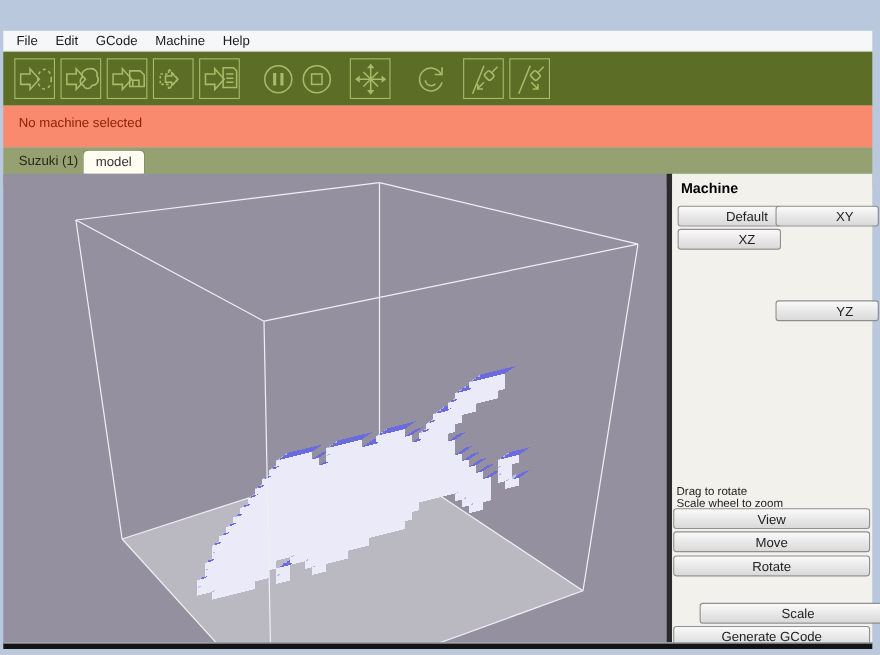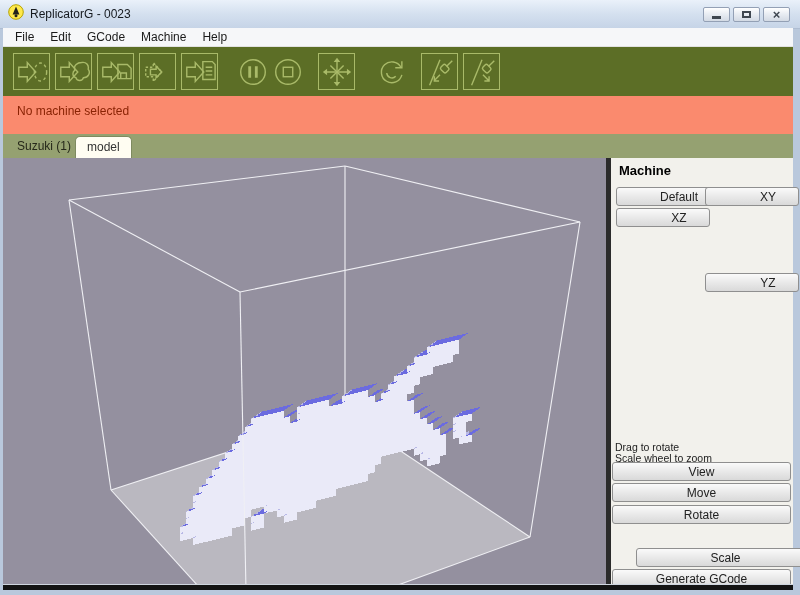--- a/index.html
+++ b/index.html
@@ -122,41 +122,20 @@
       <path d="M7 32 L18 5"></path>
       <path d="M31 6 l-6 6"></path>
       <rect x="19" y="11" width="8" height="7" rx="2" transform="rotate(45 23 14.5)"></rect>
       <path d="M19 21 l6 6 M25.5 22.5 v5 h-5"></path>
     </symbol>
   </defs>
 </svg>
 
 <div id="window">
 
-  <div id="titlebar">
-    <span id="app-icon">
-      <svg width="16" height="16" viewBox="0 0 16 16">
-        <circle cx="8" cy="8" r="7.3" fill="#ffe94b" stroke="#b7a400" stroke-width="1"></circle>
-        <path d="M8 2.6 L11.4 10.6 H4.6 z" fill="#23231c"></path>
-        <circle cx="8" cy="11.8" r="1.5" fill="#23231c"></circle>
-      </svg>
-    </span>
-    <span id="title-text">ReplicatorG - 0023</span>
-    <div id="win-controls">
-      <div class="wc">
-          <div class="g-min"></div>
-        </div>
-      <div class="wc">
-          <div class="g-max"></div>
-        </div>
-      <div class="wc">
-          <span class="g-close">×</span>
-        </div>
-    </div>
-  </div>
 
   <div id="menubar">
     <span class="menu-item">File</span>
     <span class="menu-item">Edit</span>
     <span class="menu-item">GCode</span>
     <span class="menu-item">Machine</span>
     <span class="menu-item">Help</span>
   </div>
 
   <div id="toolbar">

